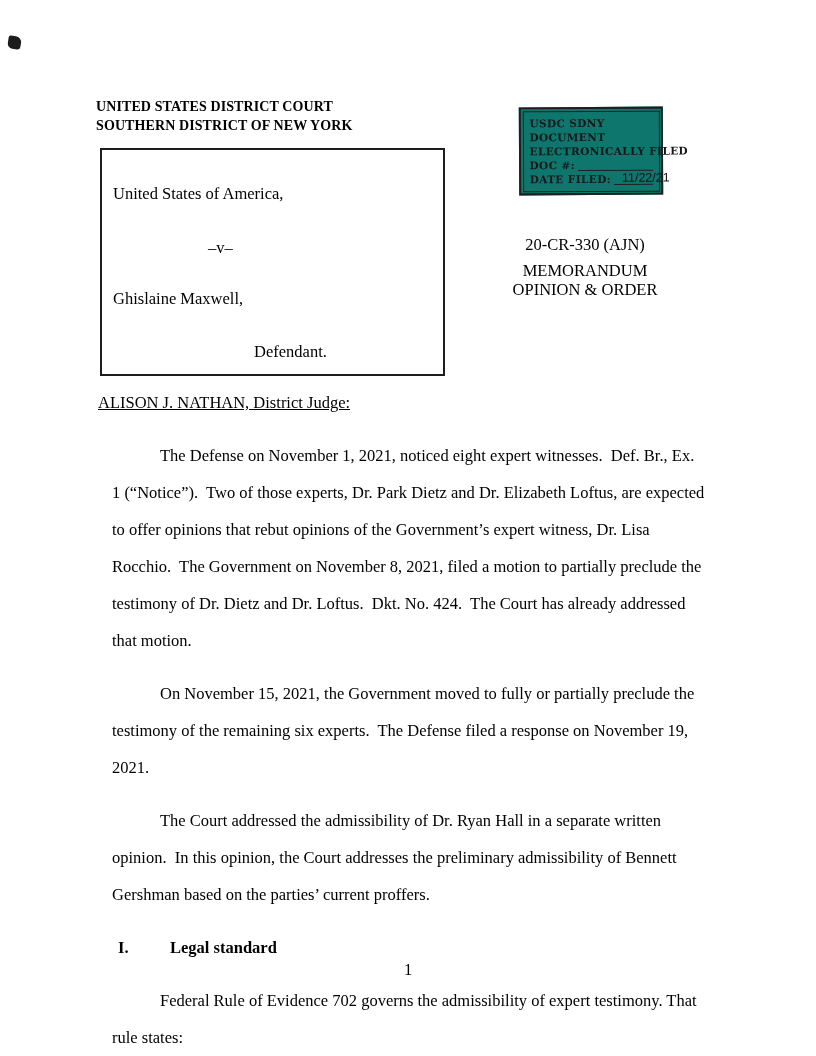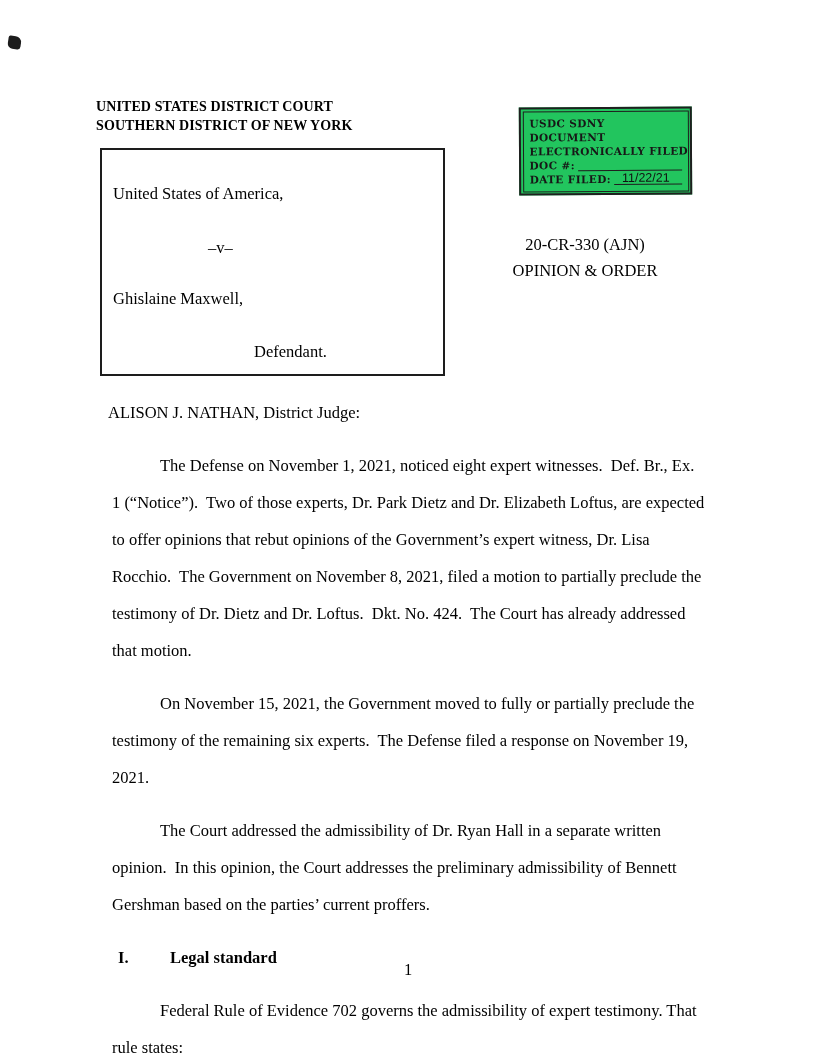--- a/index.html
+++ b/index.html
@@ -21,24 +21,24 @@
     transform:rotate(8deg);
   }
   .court-header {
     position:absolute; left:96px; top:97px;
     font-weight:bold; font-size:14px; line-height:19px;
     letter-spacing:0.1px;
   }
   
   .stamp {
     position:absolute; left:519px; top:107px;
-    width:173px; box-sizing:border-box;
+    width:144px; box-sizing:border-box;
     border:2.5px solid #1f1f1f;
     padding:1.5px;
-    background:#22c55e;
+    background:#0f766e;
     transform:rotate(-0.3deg);
   }
   .stamp-inner {
     border:1.5px solid #1f1f1f;
     padding:4px 6px 5px 6px;
     font-family:"DejaVu Serif", serif;
     font-weight:bold;
     font-size:10.5px; line-height:14px;
     color:#171717;
     letter-spacing:0.4px;
@@ -79,21 +79,21 @@
   }
   .case-number { margin-bottom:7px; }
   
   .body-text {
     position:absolute; left:96px; top:382px;
     width:626px;
     font-size:16.5px; line-height:37px;
     text-align:left;
   }
   .para { white-space:pre-wrap; text-indent:48px; margin:16px; }
-  .judge-line { white-space:pre-wrap; margin:12px; }
+  .judge-line { white-space:pre-wrap; margin:2px;text-decoration:underline; }
   .section-heading { font-weight:bold; padding-left:22px; margin:0; }
   .section-heading .sec-num { display:inline-block; width:52px; }
   .rule-quote {
     white-space:pre-wrap;
     margin:8px 40px 0 48px;
     line-height:19.5px;
   }
   .page-number {
     position:absolute; left:0; top:960px;
     width:816px; text-align:center;
@@ -132,20 +132,21 @@
 
   <div class="caption-box">
     <div class="plaintiff">United States of America,</div>
     <div class="versus">–v–</div>
     <div class="defendant">Ghislaine Maxwell,</div>
     <div class="def-label">Defendant.</div>
   </div>
 
   <div class="right-col">
     <div class="case-number">20-CR-330 (AJN)</div>
+    <div>MEMORANDUM</div>
     <div>OPINION &amp; ORDER</div>
   </div>
 
   <div class="body-text">
     <p class="judge-line">ALISON J. NATHAN, District Judge:</p>
     <p class="para">The Defense on November 1, 2021, noticed eight expert witnesses.  Def. Br., Ex. 1 (“Notice”).  Two of those experts, Dr. Park Dietz and Dr. Elizabeth Loftus, are expected to offer opinions that rebut opinions of the Government’s expert witness, Dr. Lisa Rocchio.  The Government on November 8, 2021, filed a motion to partially preclude the testimony of Dr. Dietz and Dr. Loftus.  Dkt. No. 424.  The Court has already addressed that motion.</p>
     <p class="para">On November 15, 2021, the Government moved to fully or partially preclude the testimony of the remaining six experts.  The Defense filed a response on November 19, 2021.</p>
     <p class="para">The Court addressed the admissibility of Dr. Ryan Hall in a separate written opinion.  In this opinion, the Court addresses the preliminary admissibility of Bennett Gershman based on the parties’ current proffers.</p>
     <p class="section-heading">
       <span class="sec-num">I.</span><span>Legal standard</span>

